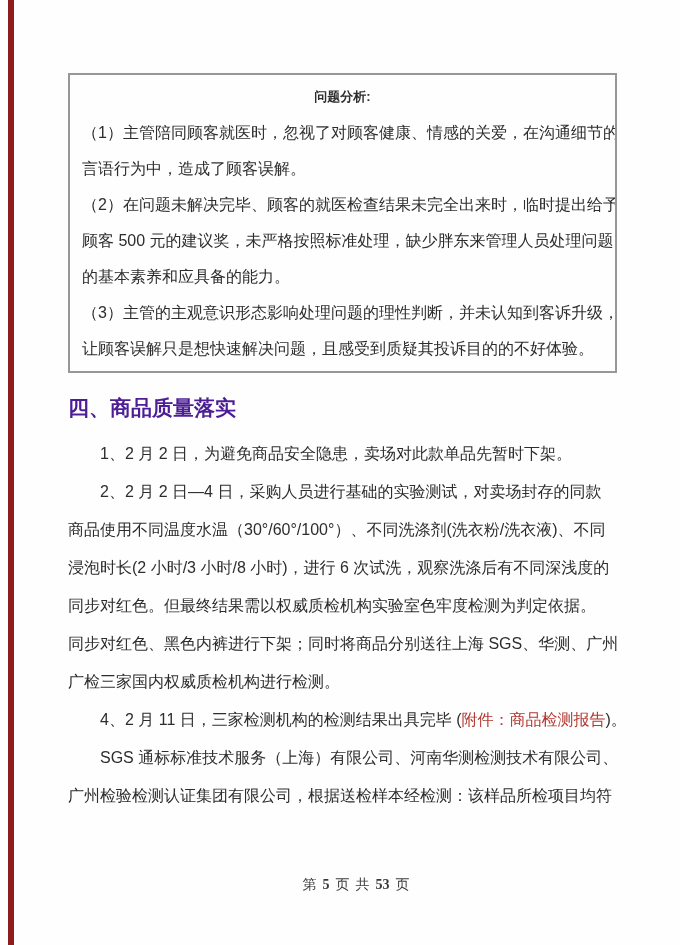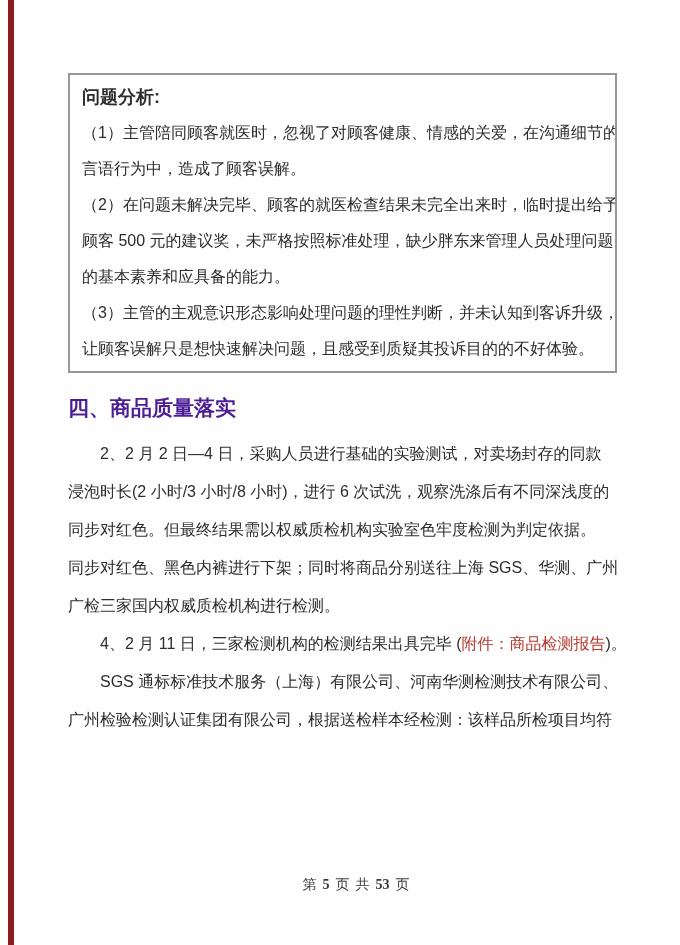--- a/index.html
+++ b/index.html
@@ -18,23 +18,24 @@
   .analysis-box{
     position:absolute;left:68px;top:73px;width:549px;height:300px;
     border:2px solid #979797;
     box-sizing:border-box;
     padding:4px 12px 0 12px;
     overflow:hidden;
     background:#fefefe;
   }
   .analysis-box .box-title{
     font-weight:bold;
-    font-size:18px;
+    font-size:13px;
     line-height:36px;
     white-space:nowrap;
+    text-align:center;
   }
   .analysis-box .box-line{
     font-size:16px;
     line-height:36px;
     white-space:nowrap;
   }
   .section-heading{
     position:absolute;left:68px;top:394px;
     font-size:21px;font-weight:bold;
     color:#4c1d95;
@@ -74,21 +75,23 @@
     <div class="box-line">（2）在问题未解决完毕、顾客的就医检查结果未完全出来时，临时提出给予</div>
     <div class="box-line">顾客 500 元的建议奖，未严格按照标准处理，缺少胖东来管理人员处理问题</div>
     <div class="box-line">的基本素养和应具备的能力。</div>
     <div class="box-line">（3）主管的主观意识形态影响处理问题的理性判断，并未认知到客诉升级，</div>
     <div class="box-line">让顾客误解只是想快速解决问题，且感受到质疑其投诉目的的不好体验。</div>
   </div>
 
   <div class="section-heading">四、商品质量落实</div>
 
   <div class="body-text">
+    <div class="body-line indent">1、2 月 2 日，为避免商品安全隐患，卖场对此款单品先暂时下架。</div>
     <div class="body-line indent">2、2 月 2 日—4 日，采购人员进行基础的实验测试，对卖场封存的同款</div>
+    <div class="body-line">商品使用不同温度水温（30°/60°/100°）、不同洗涤剂(洗衣粉/洗衣液)、不同</div>
     <div class="body-line">浸泡时长(2 小时/3 小时/8 小时)，进行 6 次试洗，观察洗涤后有不同深浅度的</div>
     <div class="body-line">同步对红色。但最终结果需以权威质检机构实验室色牢度检测为判定依据。</div>
     <div class="body-line">同步对红色、黑色内裤进行下架；同时将商品分别送往上海 SGS、华测、广州</div>
     <div class="body-line">广检三家国内权威质检机构进行检测。</div>
     <div class="body-line indent">
       <span>4、2 月 11 日，三家检测机构的检测结果出具完毕 (</span><span class="red-inline">附件：商品检测报告</span><span>)。</span>
     </div>
     <div class="body-line indent">SGS 通标标准技术服务（上海）有限公司、河南华测检测技术有限公司、</div>
     <div class="body-line">广州检验检测认证集团有限公司，根据送检样本经检测：该样品所检项目均符</div>
   </div>

